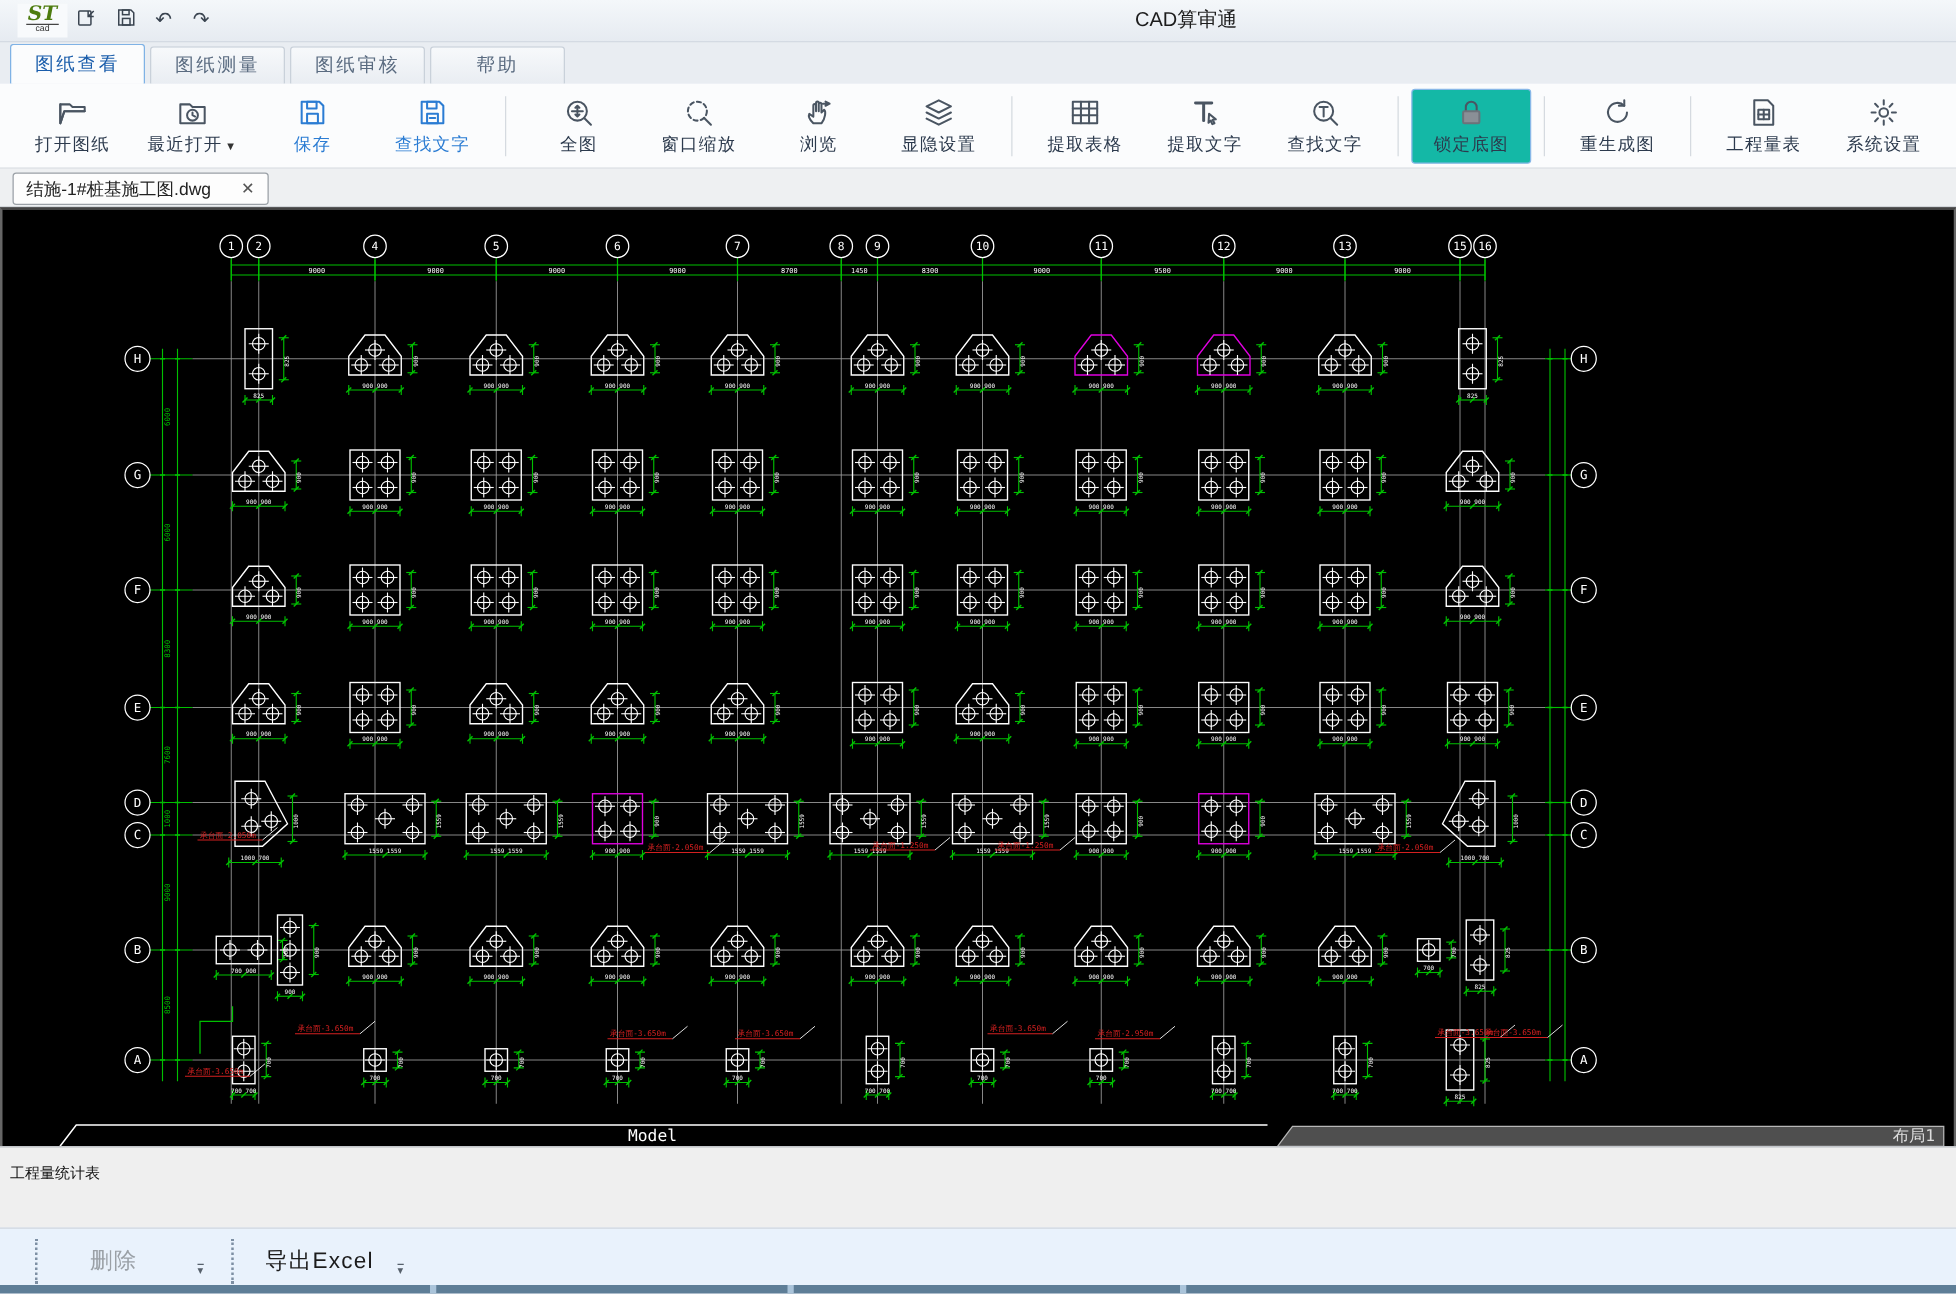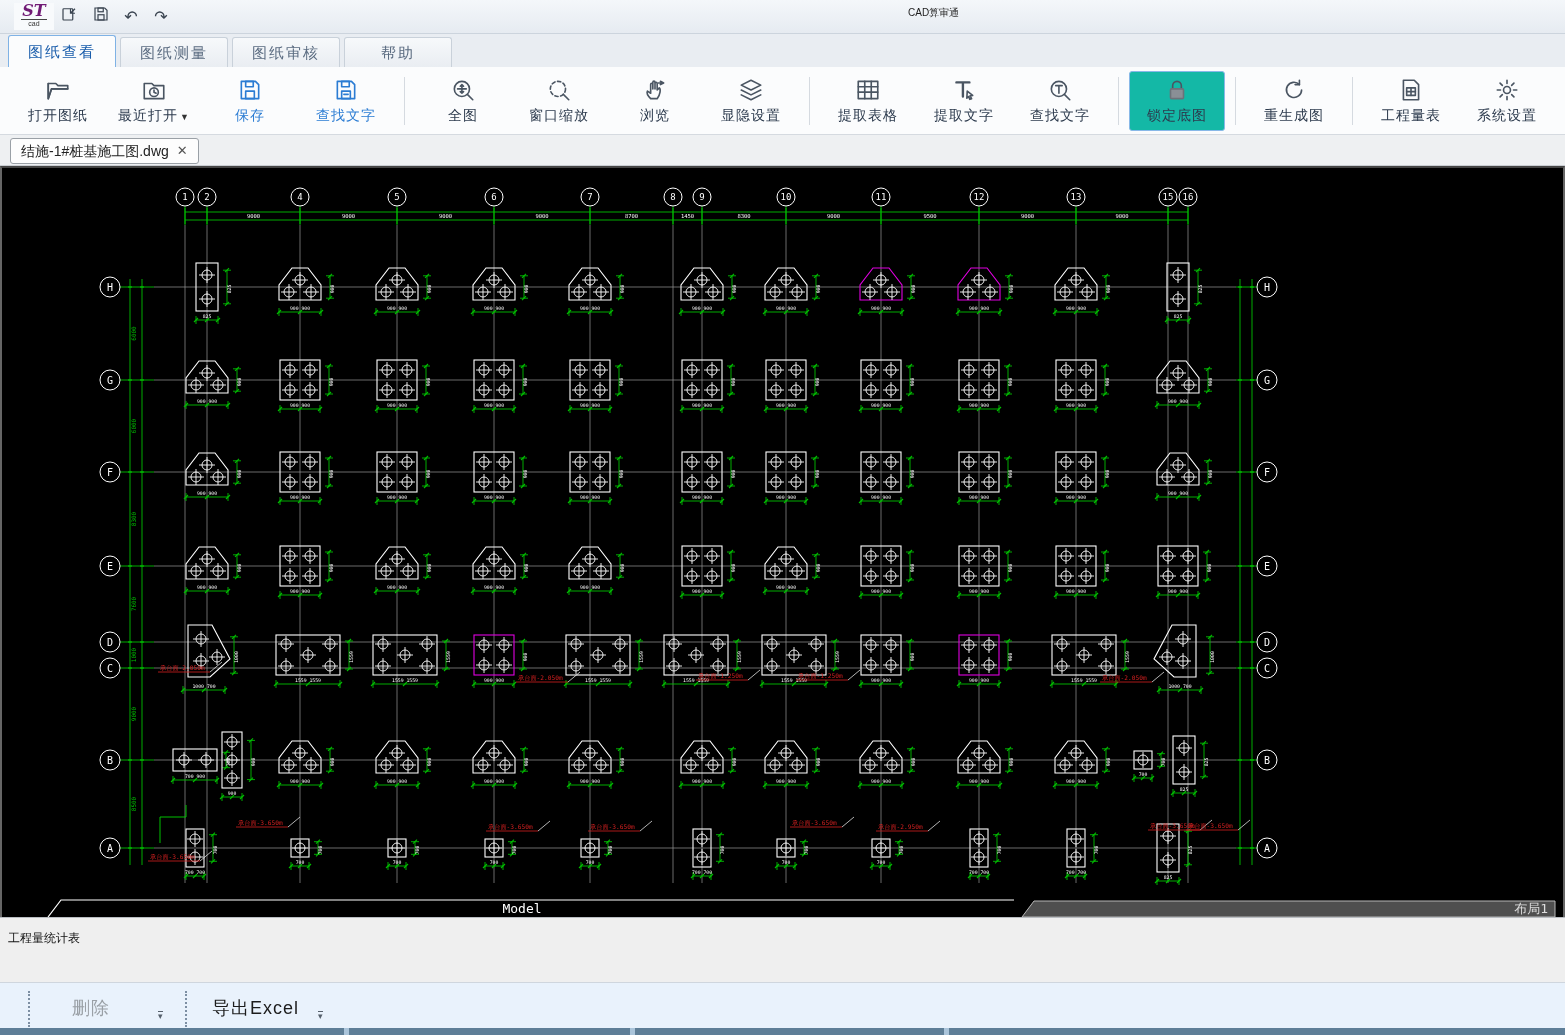--- a/index.html
+++ b/index.html
@@ -1,24 +1,24 @@
 <!DOCTYPE html>
 <html><head>
 <meta charset="utf-8">
 <style>
   html,body{margin:0;padding:0;background:#dfe5ec;font-family:"Liberation Sans",sans-serif;}
   #app{position:relative;width:1565px;height:1035px;background:#eef1f5;overflow:hidden;}
 
   
   .titlebar{position:relative;height:33px;background:linear-gradient(#f4f7fa,#e6ebf1);border-bottom:1px solid #ccd4dd;}
   .logo{position:absolute;left:14px;top:3px;width:40px;height:27px;background:#f8fafc;text-align:center;}
-  .logo .st{font-family:"DejaVu Serif",serif;font-style:italic;font-weight:bold;font-size:16px;line-height:16px;color:#701a75;display:block;}
+  .logo .st{font-family:"DejaVu Serif",serif;font-style:italic;font-weight:bold;font-size:16px;line-height:16px;color:#4d7c0f;display:block;}
   .logo .cad{font-size:7px;color:#333;display:block;border-top:1px solid #444;width:26px;margin:0 auto;line-height:8px;}
   .tb-ico{position:absolute;top:5px;width:24px;height:24px;color:#3a4450;text-align:center;line-height:24px;font-size:16px;cursor:default;}
-  .app-title{position:absolute;left:908px;top:6px;font-size:10px;color:#1c1c1c;}
+  .app-title{position:absolute;left:908px;top:6px;font-size:16px;color:#1c1c1c;}
 
   
   .ribbon{position:relative;height:33px;background:#e9edf2;padding-left:8px;display:flex;align-items:flex-end;}
   .rtab{width:106px;height:29px;line-height:29px;text-align:center;font-size:15px;letter-spacing:2px;
         color:#5a6b80;background:linear-gradient(#f7f9fb,#e9edf2);border:1px solid #c9d1da;border-bottom:none;
         border-radius:3px 3px 0 0;margin-right:4px;}
   .rtab.active{background:#fbfcfd;color:#1a5dab;font-weight:normal;border-color:#7fb2e5;height:31px;line-height:31px;}
 
   
   .toolbar{position:relative;height:67px;background:#fbfcfd;border-bottom:1px solid #d5dae0;display:flex;align-items:center;padding-left:10px;}
@@ -28,21 +28,21 @@
         padding:0 10px;border:1px solid transparent;border-radius:3px;cursor:default;}
   .tbtn .lbl{font-size:14px;color:#2c3a4d;margin-top:4px;white-space:nowrap;letter-spacing:1px;}
   .tbtn.blue .lbl{color:#2b7cd3;}
   .tbtn.active{background:#14b8a6;border-color:#88b8e8;}
   .tbtn svg{display:block;}
   .dropmark{font-size:9px;color:#333;margin-left:2px;}
 
   
   .filerow{position:relative;height:30px;background:#eef0f2;border-bottom:1px solid #c9cdd2;}
   .ftab{position:absolute;left:10px;top:3px;height:24px;line-height:24px;background:#fdfdfd;border:1px solid #9aa0a6;
-        border-radius:3px;padding:0 10px;font-size:14px;color:#222;display:flex;align-items:center;gap:8px;}
+        border-radius:3px;padding:0 10px;font-size:14px;color:#222;display:flex;align-items:center;gap:24px;}
   .ftab .x{color:#555;font-size:13px;cursor:default;}
 
   
   .canvas{position:relative;height:749px;background:#000;border-left:2px solid #666;border-right:2px solid #666;border-top:2px solid #444;}
   .canvas svg{position:absolute;left:0;top:0;}
 
   
   .bheading{position:relative;height:64px;background:#efefef;border-top:1px solid #b9bdc2;}
   .bheading .t{position:absolute;left:8px;top:12px;font-size:12px;color:#111;}
   .btoolbar{position:relative;height:52px;background:#e9f2fc;border-top:1px solid #cfd6de;}

